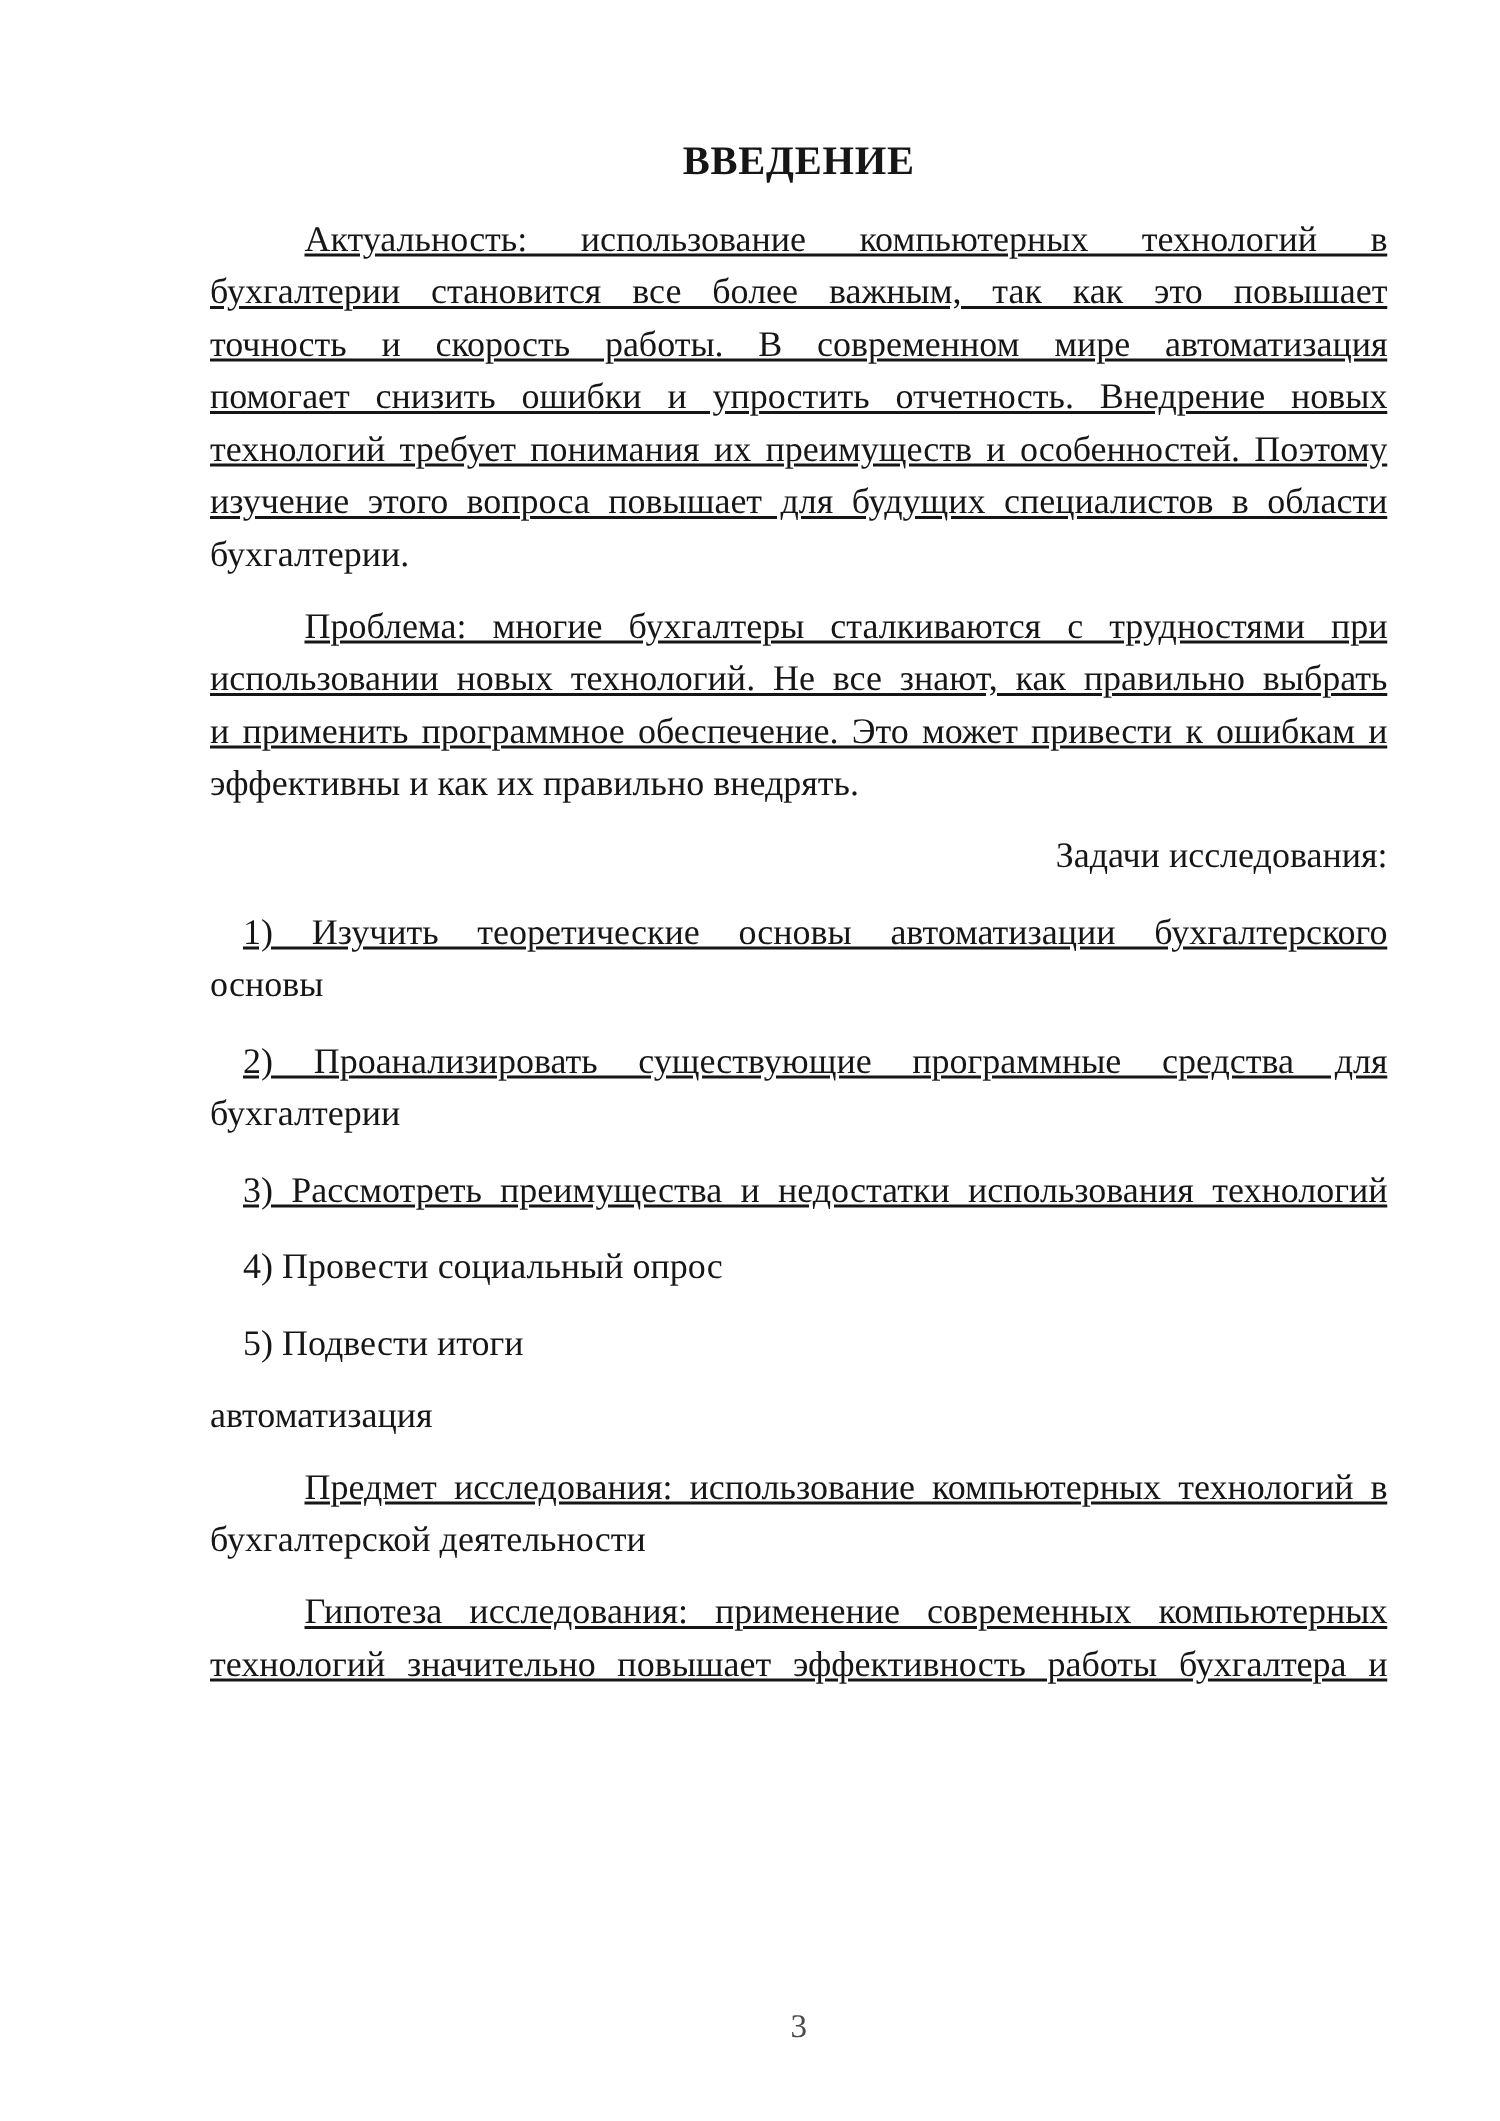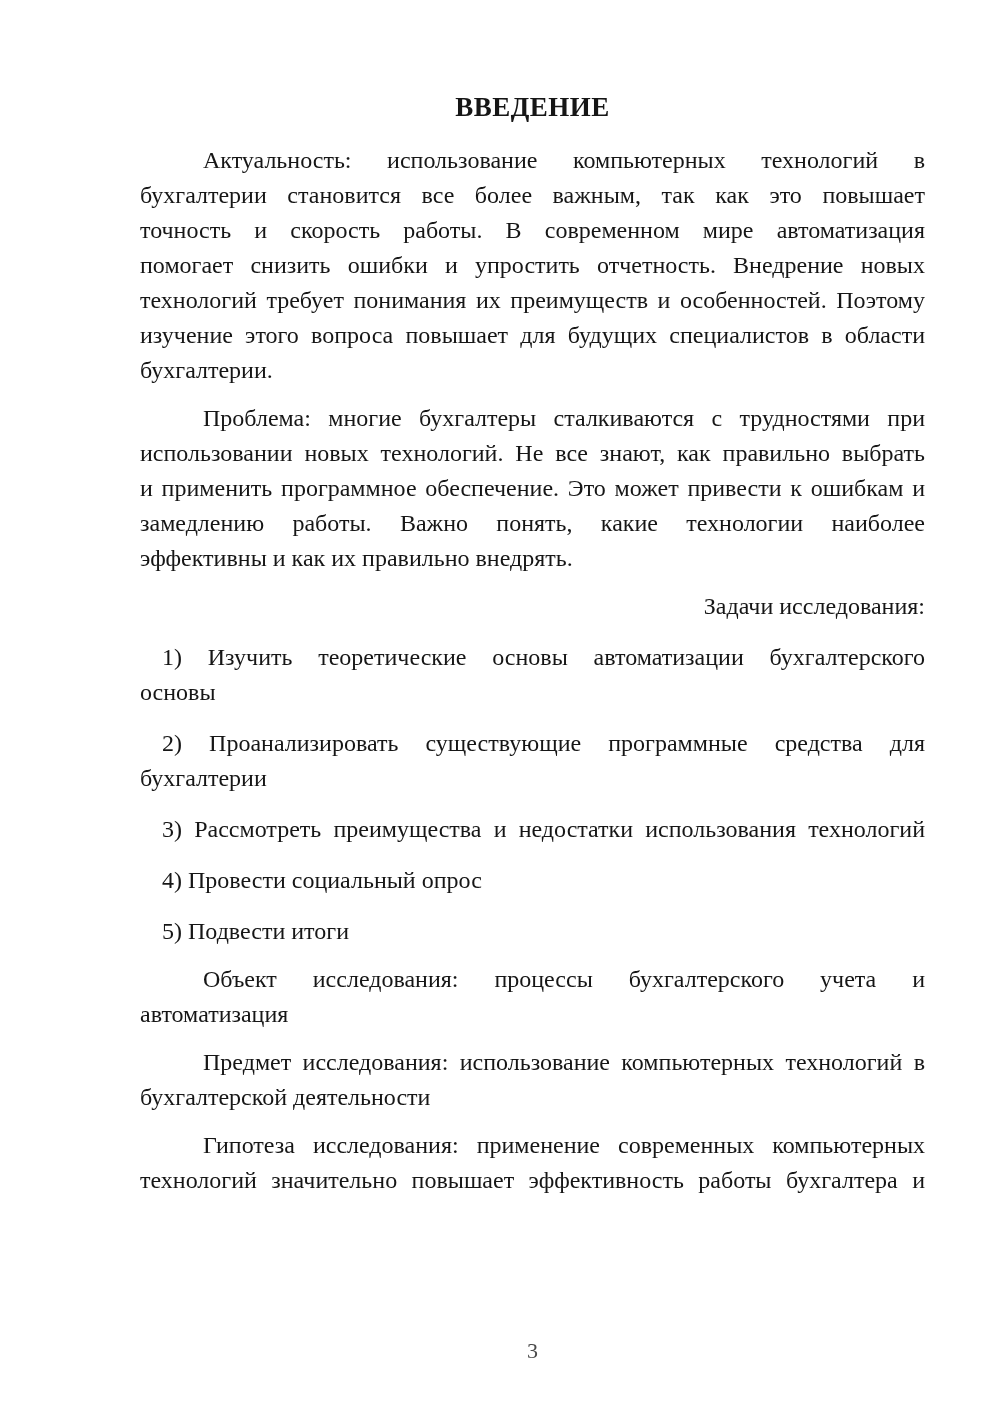--- a/index.html
+++ b/index.html
@@ -30,21 +30,21 @@
   }
   .para{margin:13px 0 0 0;}
   .ln{
     display:block;
     line-height:35px;
     height:35px;
     overflow:hidden;
     white-space:normal;
   }
   
-  .j{text-align:justify;text-align-last:justify;}
+  .j{text-align:justify;text-align-last:justify;text-decoration:underline;}
   
   .l{text-align:left;}
   
   .ind{text-indent:63px;text-align:right;}
   .ind-s{text-indent:22px;margin-top:16px;}
   .pageno{
     position:absolute;
     left:140px;
     width:785px;
     bottom:48px;
@@ -68,21 +68,20 @@
     <span class="ln j">помогает снизить ошибки и упростить отчетность. Внедрение новых</span>
     <span class="ln j">технологий требует понимания их преимуществ и особенностей. Поэтому</span>
     <span class="ln j">изучение этого вопроса повышает для будущих специалистов в области</span>
     <span class="ln l">бухгалтерии.</span>
   </p>
 
   <p class="para">
     <span class="ln j ind">Проблема: многие бухгалтеры сталкиваются с трудностями при</span>
     <span class="ln j">использовании новых технологий. Не все знают, как правильно выбрать</span>
     <span class="ln j">и применить программное обеспечение. Это может привести к ошибкам и</span>
-    <span class="ln j">замедлению работы. Важно понять, какие технологии наиболее</span>
     <span class="ln l">эффективны и как их правильно внедрять.</span>
   </p>
 
 
   <p class="para">
     <span class="ln l ind">Задачи исследования:</span>
   </p>
 
   <p class="para">
     <span class="ln j ind-s">1) Изучить теоретические основы автоматизации бухгалтерского</span>
@@ -100,21 +99,20 @@
 
   <p class="para">
     <span class="ln l ind-s">4) Провести социальный опрос</span>
   </p>
 
   <p class="para">
     <span class="ln l ind-s">5) Подвести итоги</span>
   </p>
 
   <p class="para">
-    <span class="ln j ind">Объект исследования: процессы бухгалтерского учета и</span>
     <span class="ln l">автоматизация</span>
   </p>
 
   <p class="para">
     <span class="ln j ind">Предмет исследования: использование компьютерных технологий в</span>
     <span class="ln l">бухгалтерской деятельности</span>
   </p>
 
   <p class="para">
     <span class="ln j ind">Гипотеза исследования: применение современных компьютерных</span>

